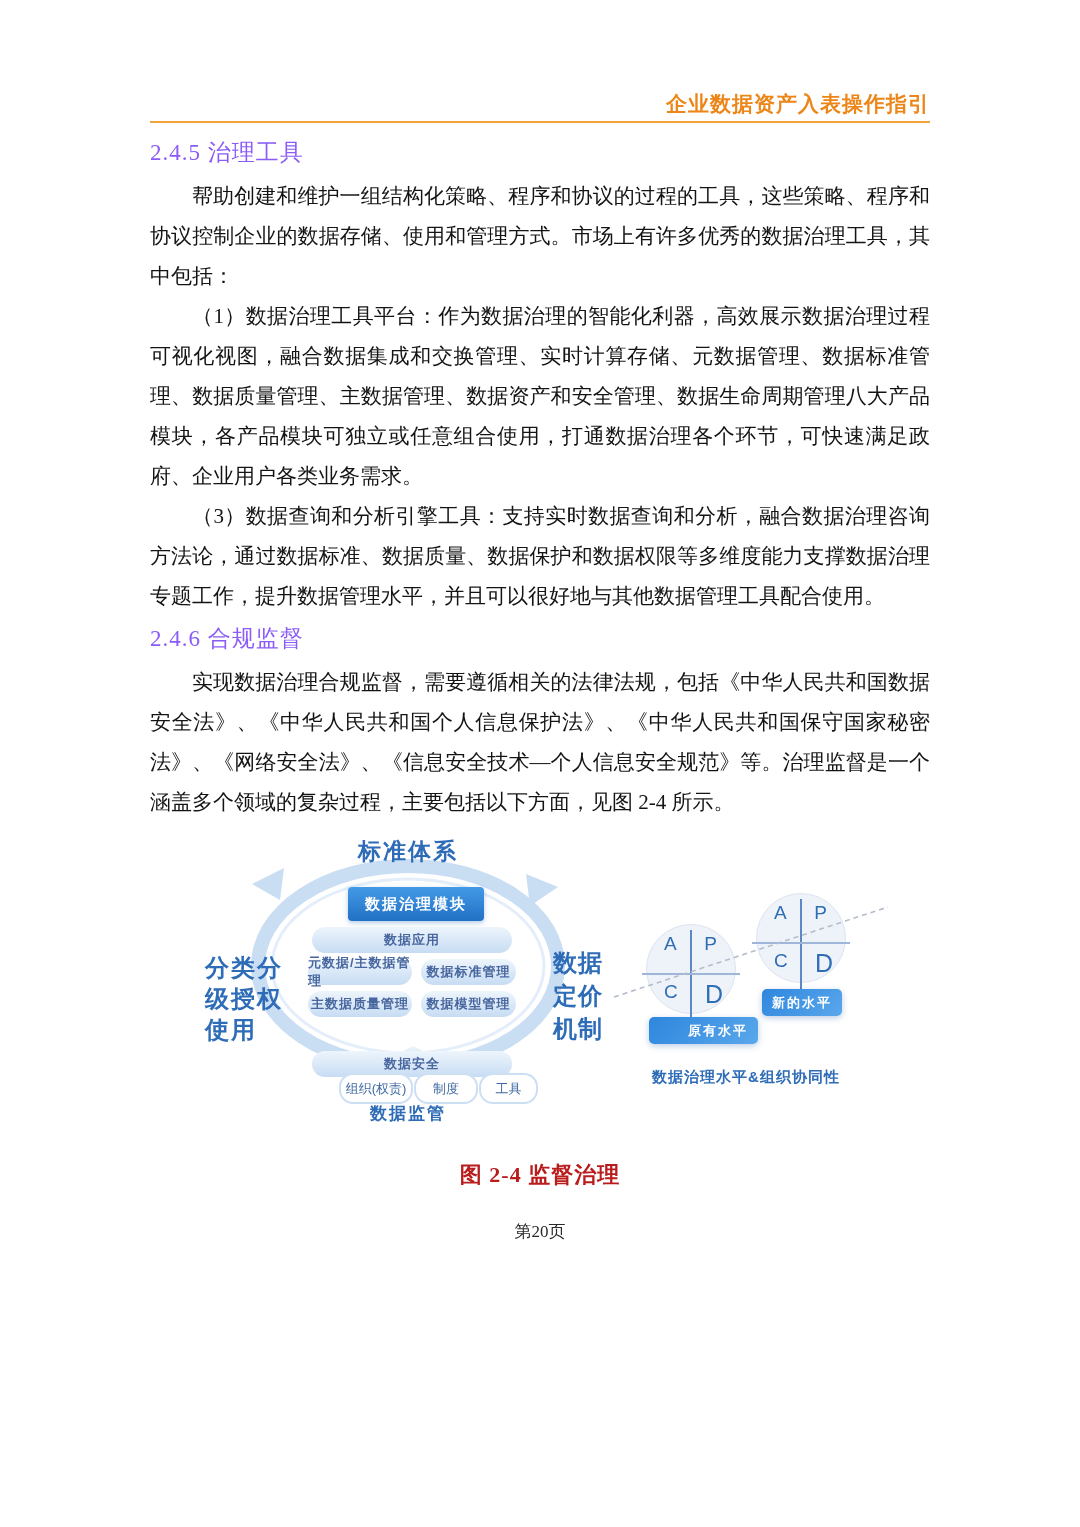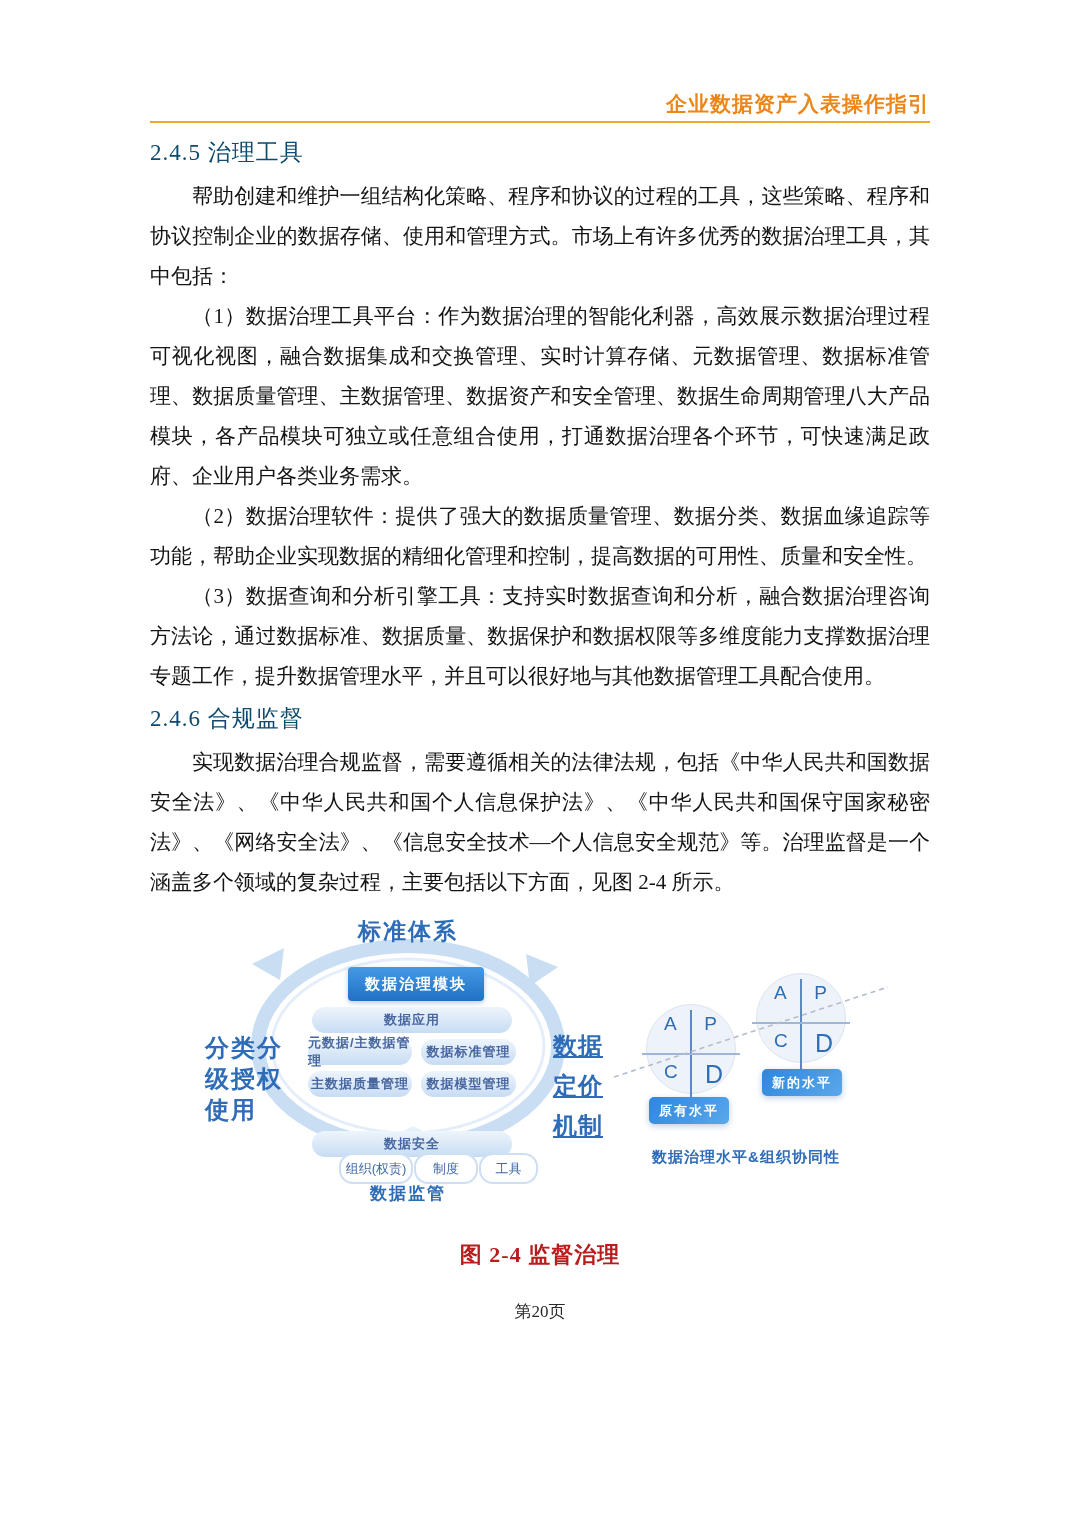--- a/index.html
+++ b/index.html
@@ -19,21 +19,21 @@
   }
   .doc-header-rule{
     position:absolute;top:121px;left:150px;width:780px;height:2px;
     background:#f2a33c;
   }
   
   .content{
     position:absolute;left:150px;top:130px;width:780px;
   }
   .section-heading{
-    font-size:23px;color:#0c4a6e;font-weight:normal;
+    font-size:23px;color:#8b5cf6;font-weight:normal;
     margin:6px 0 6px 0;line-height:34px;
     letter-spacing:1px;
   }
   .body-para{
     font-size:21px;line-height:40px;color:#141414;
     text-align:justify;text-indent:2em;margin:0;
   }
   
   .figure{
     position:relative;width:780px;height:310px;margin-top:12px;
@@ -42,21 +42,21 @@
   .dash-overlay{position:absolute;left:450px;top:55px;z-index:4;pointer-events:none;}
 
   .blue-label{
     position:absolute;z-index:3;
     font-family:"Liberation Sans", sans-serif;
     color:#2e6cb8;font-weight:bold;
   }
   .gc-top-label{left:203px;top:2px;width:110px;text-align:center;font-size:23px;letter-spacing:2px;}
   .gc-bottom-label{left:203px;top:268px;width:110px;text-align:center;font-size:17px;letter-spacing:2px;}
   .gc-left-label{left:55px;top:118px;width:80px;font-size:24px;line-height:31px;letter-spacing:2px;}
-  .gc-right-label{left:403px;top:112px;width:54px;font-size:24px;line-height:40px;letter-spacing:1px;text-decoration:underline;}
+  .gc-right-label{left:403px;top:112px;width:54px;font-size:24px;line-height:33px;letter-spacing:1px;}
 
   .gc-center-box{
     position:absolute;z-index:3;left:198px;top:53px;width:136px;height:34px;
     background:linear-gradient(180deg,#449ae6,#2170c4);
     border-radius:4px;color:#ffffff;font-weight:bold;font-size:15px;
     font-family:"Liberation Sans", sans-serif;
     display:flex;align-items:center;justify-content:center;letter-spacing:2px;
     box-shadow:0 2px 5px rgba(33,112,196,.35);
     text-align:right;
   }
@@ -104,21 +104,21 @@
   .ql-d{right:12px;bottom:4px;font-size:25px;}
 
   .level-btn{
     position:absolute;z-index:3;height:27px;border-radius:5px;
     background:linear-gradient(135deg,#2e86dd,#5aa8ec);
     color:#ffffff;font-size:13px;font-weight:bold;letter-spacing:2px;
     font-family:"Liberation Sans", sans-serif;
     display:flex;align-items:center;justify-content:center;
     box-shadow:0 2px 6px rgba(30,90,170,.3);
   }
-  .btn-old{left:499px;top:183px;width:80px;}
+  .btn-old{left:499px;top:183px;width:80px;padding-left:29px;}
   .btn-new{left:612px;top:155px;width:80px;}
   .pdca-caption{
     position:absolute;z-index:3;left:455px;top:234px;width:282px;
     text-align:center;font-size:15px;letter-spacing:1px;
     color:#2e6cb8;font-weight:bold;font-family:"Liberation Sans", sans-serif;
   }
 
   
   .figure-caption{
     width:780px;text-align:center;font-size:22px;font-weight:bold;
@@ -134,21 +134,20 @@
 <div class="page">
 
   <div class="doc-header-title">企业数据资产入表操作指引</div>
   <div class="doc-header-rule"></div>
 
   <div class="content">
 
     <div class="section-heading">2.4.5 治理工具</div>
     <p class="body-para">帮助创建和维护一组结构化策略、程序和协议的过程的工具，这些策略、程序和协议控制企业的数据存储、使用和管理方式。市场上有许多优秀的数据治理工具，其中包括：</p>
     <p class="body-para">（1）数据治理工具平台：作为数据治理的智能化利器，高效展示数据治理过程可视化视图，融合数据集成和交换管理、实时计算存储、元数据管理、数据标准管理、数据质量管理、主数据管理、数据资产和安全管理、数据生命周期管理八大产品模块，各产品模块可独立或任意组合使用，打通数据治理各个环节，可快速满足政府、企业用户各类业务需求。</p>
-    <p class="body-para">（2）数据治理软件：提供了强大的数据质量管理、数据分类、数据血缘追踪等功能，帮助企业实现数据的精细化管理和控制，提高数据的可用性、质量和安全性。</p>
     <p class="body-para">（3）数据查询和分析引擎工具：支持实时数据查询和分析，融合数据治理咨询方法论，通过数据标准、数据质量、数据保护和数据权限等多维度能力支撑数据治理专题工作，提升数据管理水平，并且可以很好地与其他数据管理工具配合使用。</p>
 
     <div class="section-heading">2.4.6 合规监督</div>
     <p class="body-para">实现数据治理合规监督，需要遵循相关的法律法规，包括《中华人民共和国数据安全法》、《中华人民共和国个人信息保护法》、《中华人民共和国保守国家秘密法》、《网络安全法》、《信息安全技术—个人信息安全规范》等。治理监督是一个涵盖多个领域的复杂过程，主要包括以下方面，见图 2-4 所示。</p>
 
     <div class="figure">
 
       <svg class="fig-svg" width="780" height="310" viewBox="0 0 780 310">
         <defs>
           <linearGradient id="triGrad" x1="0" y1="0" x2="0" y2="1">

